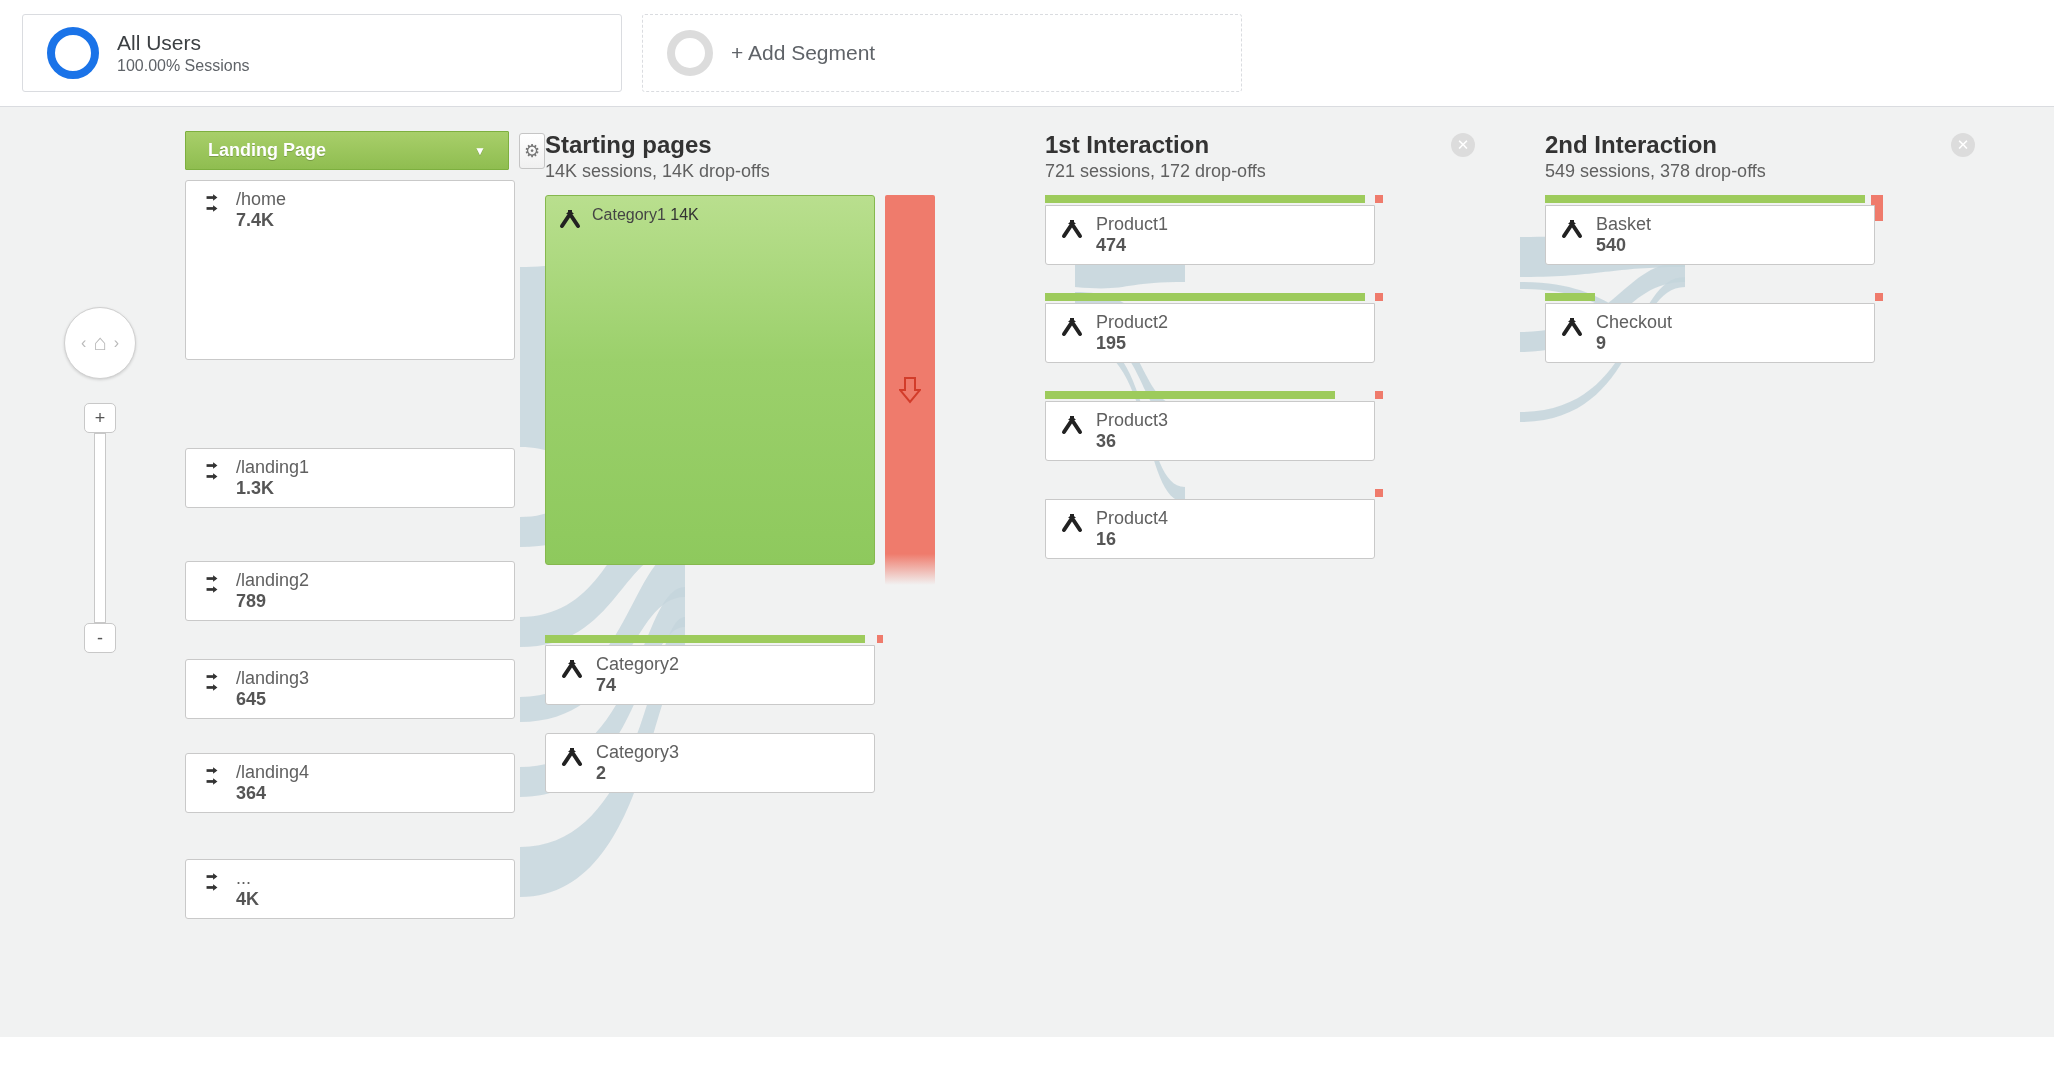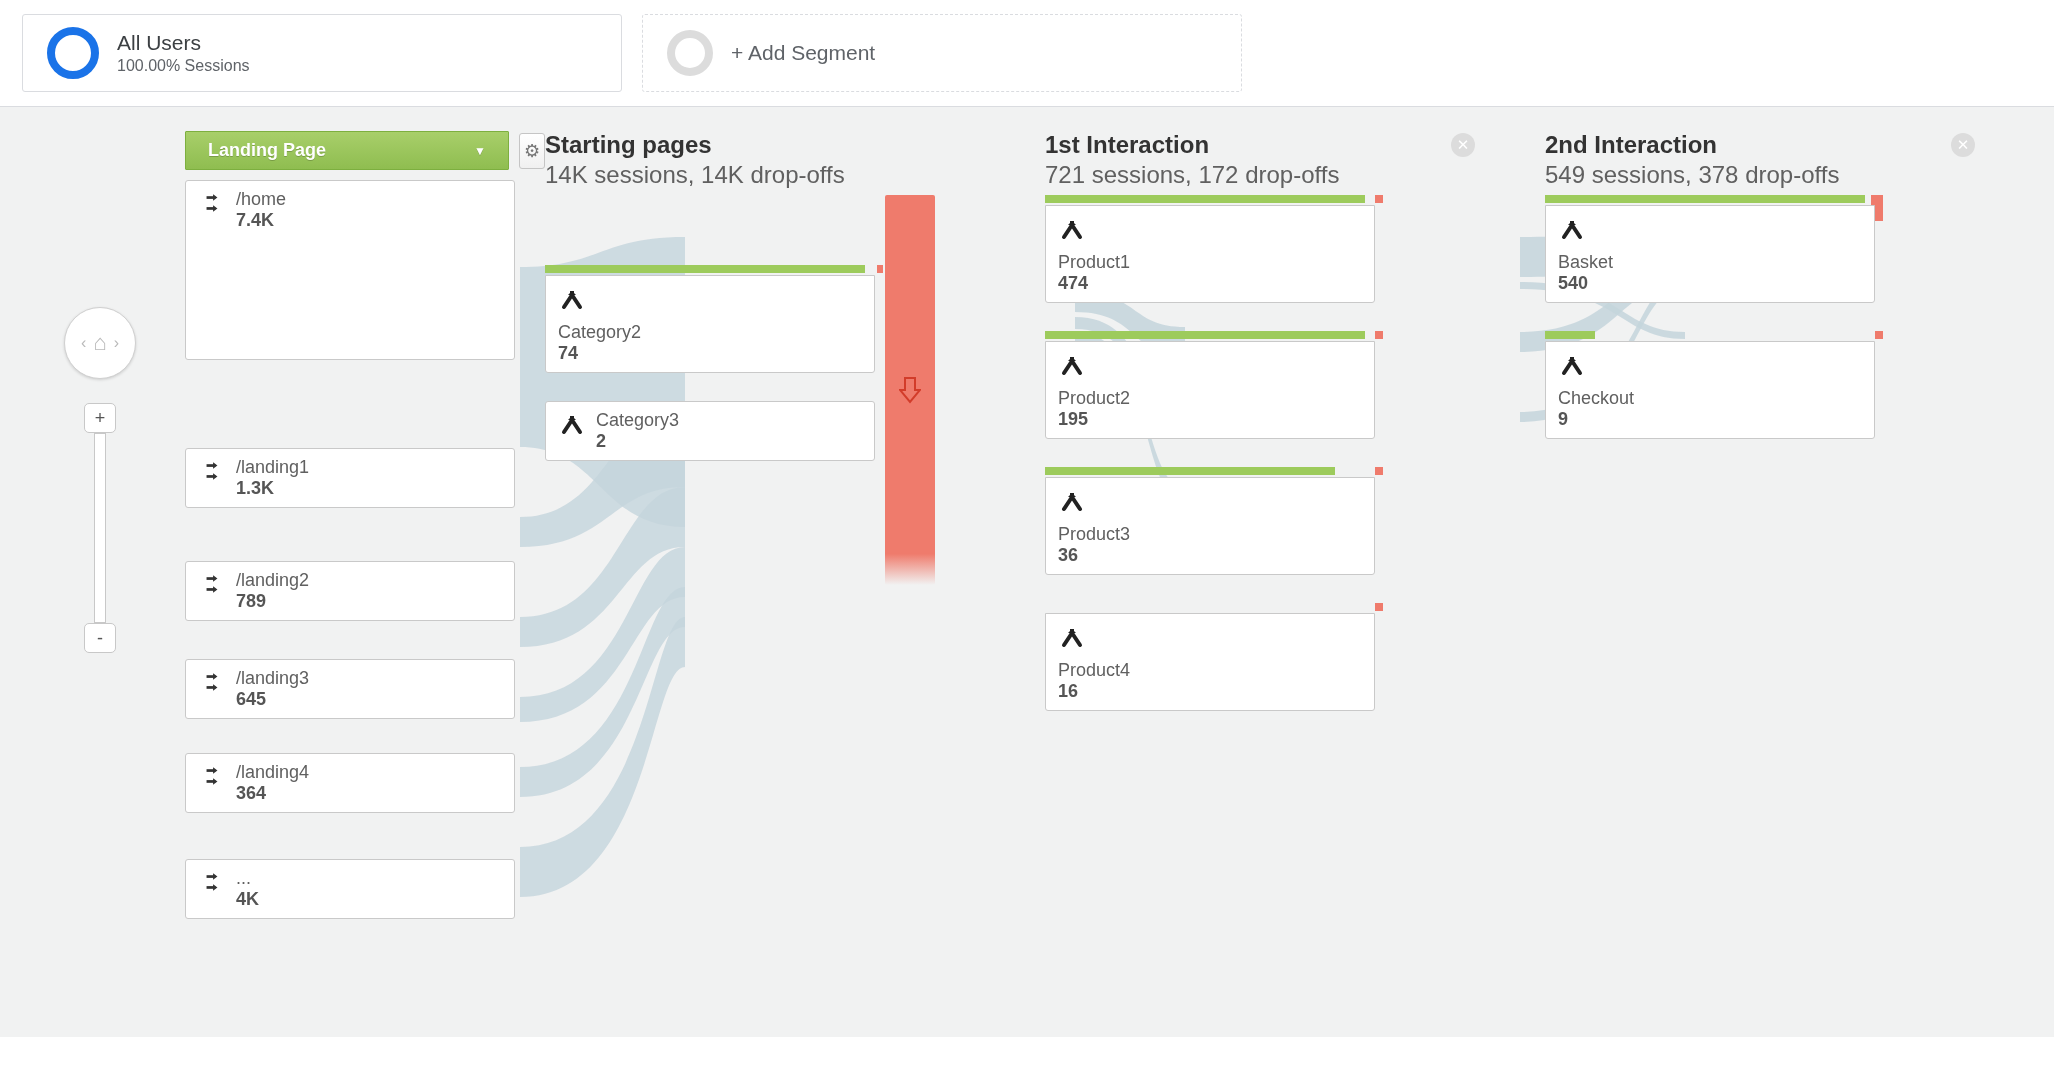--- a/index.html
+++ b/index.html
@@ -35,21 +35,21 @@
   .nav-disc .home{font-size:22px;color:#bababa;cursor:pointer;}
   .zoom{display:flex;flex-direction:column;align-items:center;}
   .zoom button{width:32px;height:30px;background:#fff;border:1px solid #c8c8c8;border-radius:5px;font-size:18px;line-height:1;color:#555;cursor:pointer;padding:0;}
   .zoom .track{width:12px;height:190px;background:#fff;border:1px solid #c8c8c8;border-left-width:1px;border-right-width:1px;}
   
   .cols{display:flex;align-items:flex-start;justify-content:flex-start;padding-left:185px;position:relative;z-index:5;}
   .col{position:relative;width:500px;}
   .col1{width:360px;}
   .col-head{height:54px;}
   .col-title{font-size:24px;font-weight:bold;color:#333;}
-  .col-sub{font-size:24px;color:#606060;margin-top:2px;}
+  .col-sub{font-size:18px;color:#606060;margin-top:2px;}
   .close-col{position:absolute;right:70px;top:2px;width:24px;height:24px;border-radius:50%;background:#dcdcdc;color:#fff;display:flex;align-items:center;justify-content:center;font-size:15px;cursor:pointer;}
   
   .dim-row{display:flex;gap:10px;align-items:center;margin-bottom:10px;}
   .dim-select{flex:0 0 auto;background:linear-gradient(#a8cf6a,#8fbd50);border:1px solid #7daf3f;border-radius:1px;color:#fff;text-shadow:0 1px 0 rgba(0,0,0,0.2);padding:8px 22px;font-size:18px;font-weight:bold;display:flex;align-items:center;justify-content:space-between;width:324px;cursor:pointer;}
   .dim-select .caret{font-size:12px;}
   .gear-btn{width:36px;height:36px;border:1px solid #c5c5c5;border-radius:3px;background:linear-gradient(#fff,#f0f0f0);display:flex;align-items:center;justify-content:center;font-size:18px;color:#777;cursor:pointer;}
   
   .node{position:relative;background:#fff;border:1px solid #c9c9c9;border-radius:3px;display:flex;align-items:flex-start;gap:10px;padding:8px 12px;margin-bottom:28px;}
   .node.tall{height:180px;}
   .node .glyph{width:28px;flex:0 0 28px;display:flex;align-items:center;justify-content:center;padding-top:2px;}
@@ -60,21 +60,21 @@
   .node.compact{min-height:52px;}
   
   .bignode{position:relative;width:330px;height:370px;border:1px solid #86b84e;border-radius:3px;background:linear-gradient(180deg,#b9df8e 0%, #9bd06b 45%, #8ec95d 100%);display:flex;align-items:flex-start;padding:10px 12px;gap:10px;}
   .bignode .labels .nl{color:#444;}
   .bignode .labels .nv{color:#333;}
   .dropoff{position:absolute;left:340px;top:0;width:50px;height:390px;border-radius:2px;background:linear-gradient(180deg,var(--red) 0%,var(--red) 92%, rgba(239,123,108,0) 100%);display:flex;align-items:center;justify-content:center;}
   .dropoff svg{width:22px;height:28px;}
   .barwrap{position:relative;width:330px;margin-bottom:2px;}
   .barwrap .bar-green{position:absolute;left:0;top:0;height:8px;background:var(--green-flat);}
   .barwrap .bar-red{position:absolute;top:0;height:8px;background:var(--red);right:-8px;}
-  .barwrap + .node{border-top-left-radius:0;border-top-right-radius:0;flex-direction:column;}
+  .barwrap + .node{border-top-left-radius:0;border-top-right-radius:0;}
   .node.slim{width:330px;}
   
   .ribbons{position:absolute;left:0;top:0;width:100%;height:100%;pointer-events:none;z-index:0;}
   
   svg.merge, svg.split{width:24px;height:24px;}
 </style>
 </head>
 <body>
 
 <svg width="0" height="0" style="position:absolute">
@@ -235,20 +235,29 @@
     </div>
 
     <div class="col">
       <div class="col-head">
         <div class="col-title">Starting pages</div>
         <div class="col-sub">14K sessions, 14K drop-offs</div>
       </div>
       <div style="height:10px"></div>
 
       <div style="position:relative;">
+        <div class="bignode">
+          <span class="glyph"><svg class="merge" viewBox="0 0 24 24">
+                <use href="#merge-icon"></use>
+              </svg></span>
+          <div class="labels">
+            <span class="nl">Category1</span>
+            <span class="nv">14K</span>
+          </div>
+        </div>
         <div class="dropoff">
           <svg viewBox="0 0 22 28">
               <use href="#down-arrow-outline"></use>
             </svg>
         </div>
       </div>
 
       <div style="height:70px"></div>
 
       <div class="barwrap" style="height:8px;">

